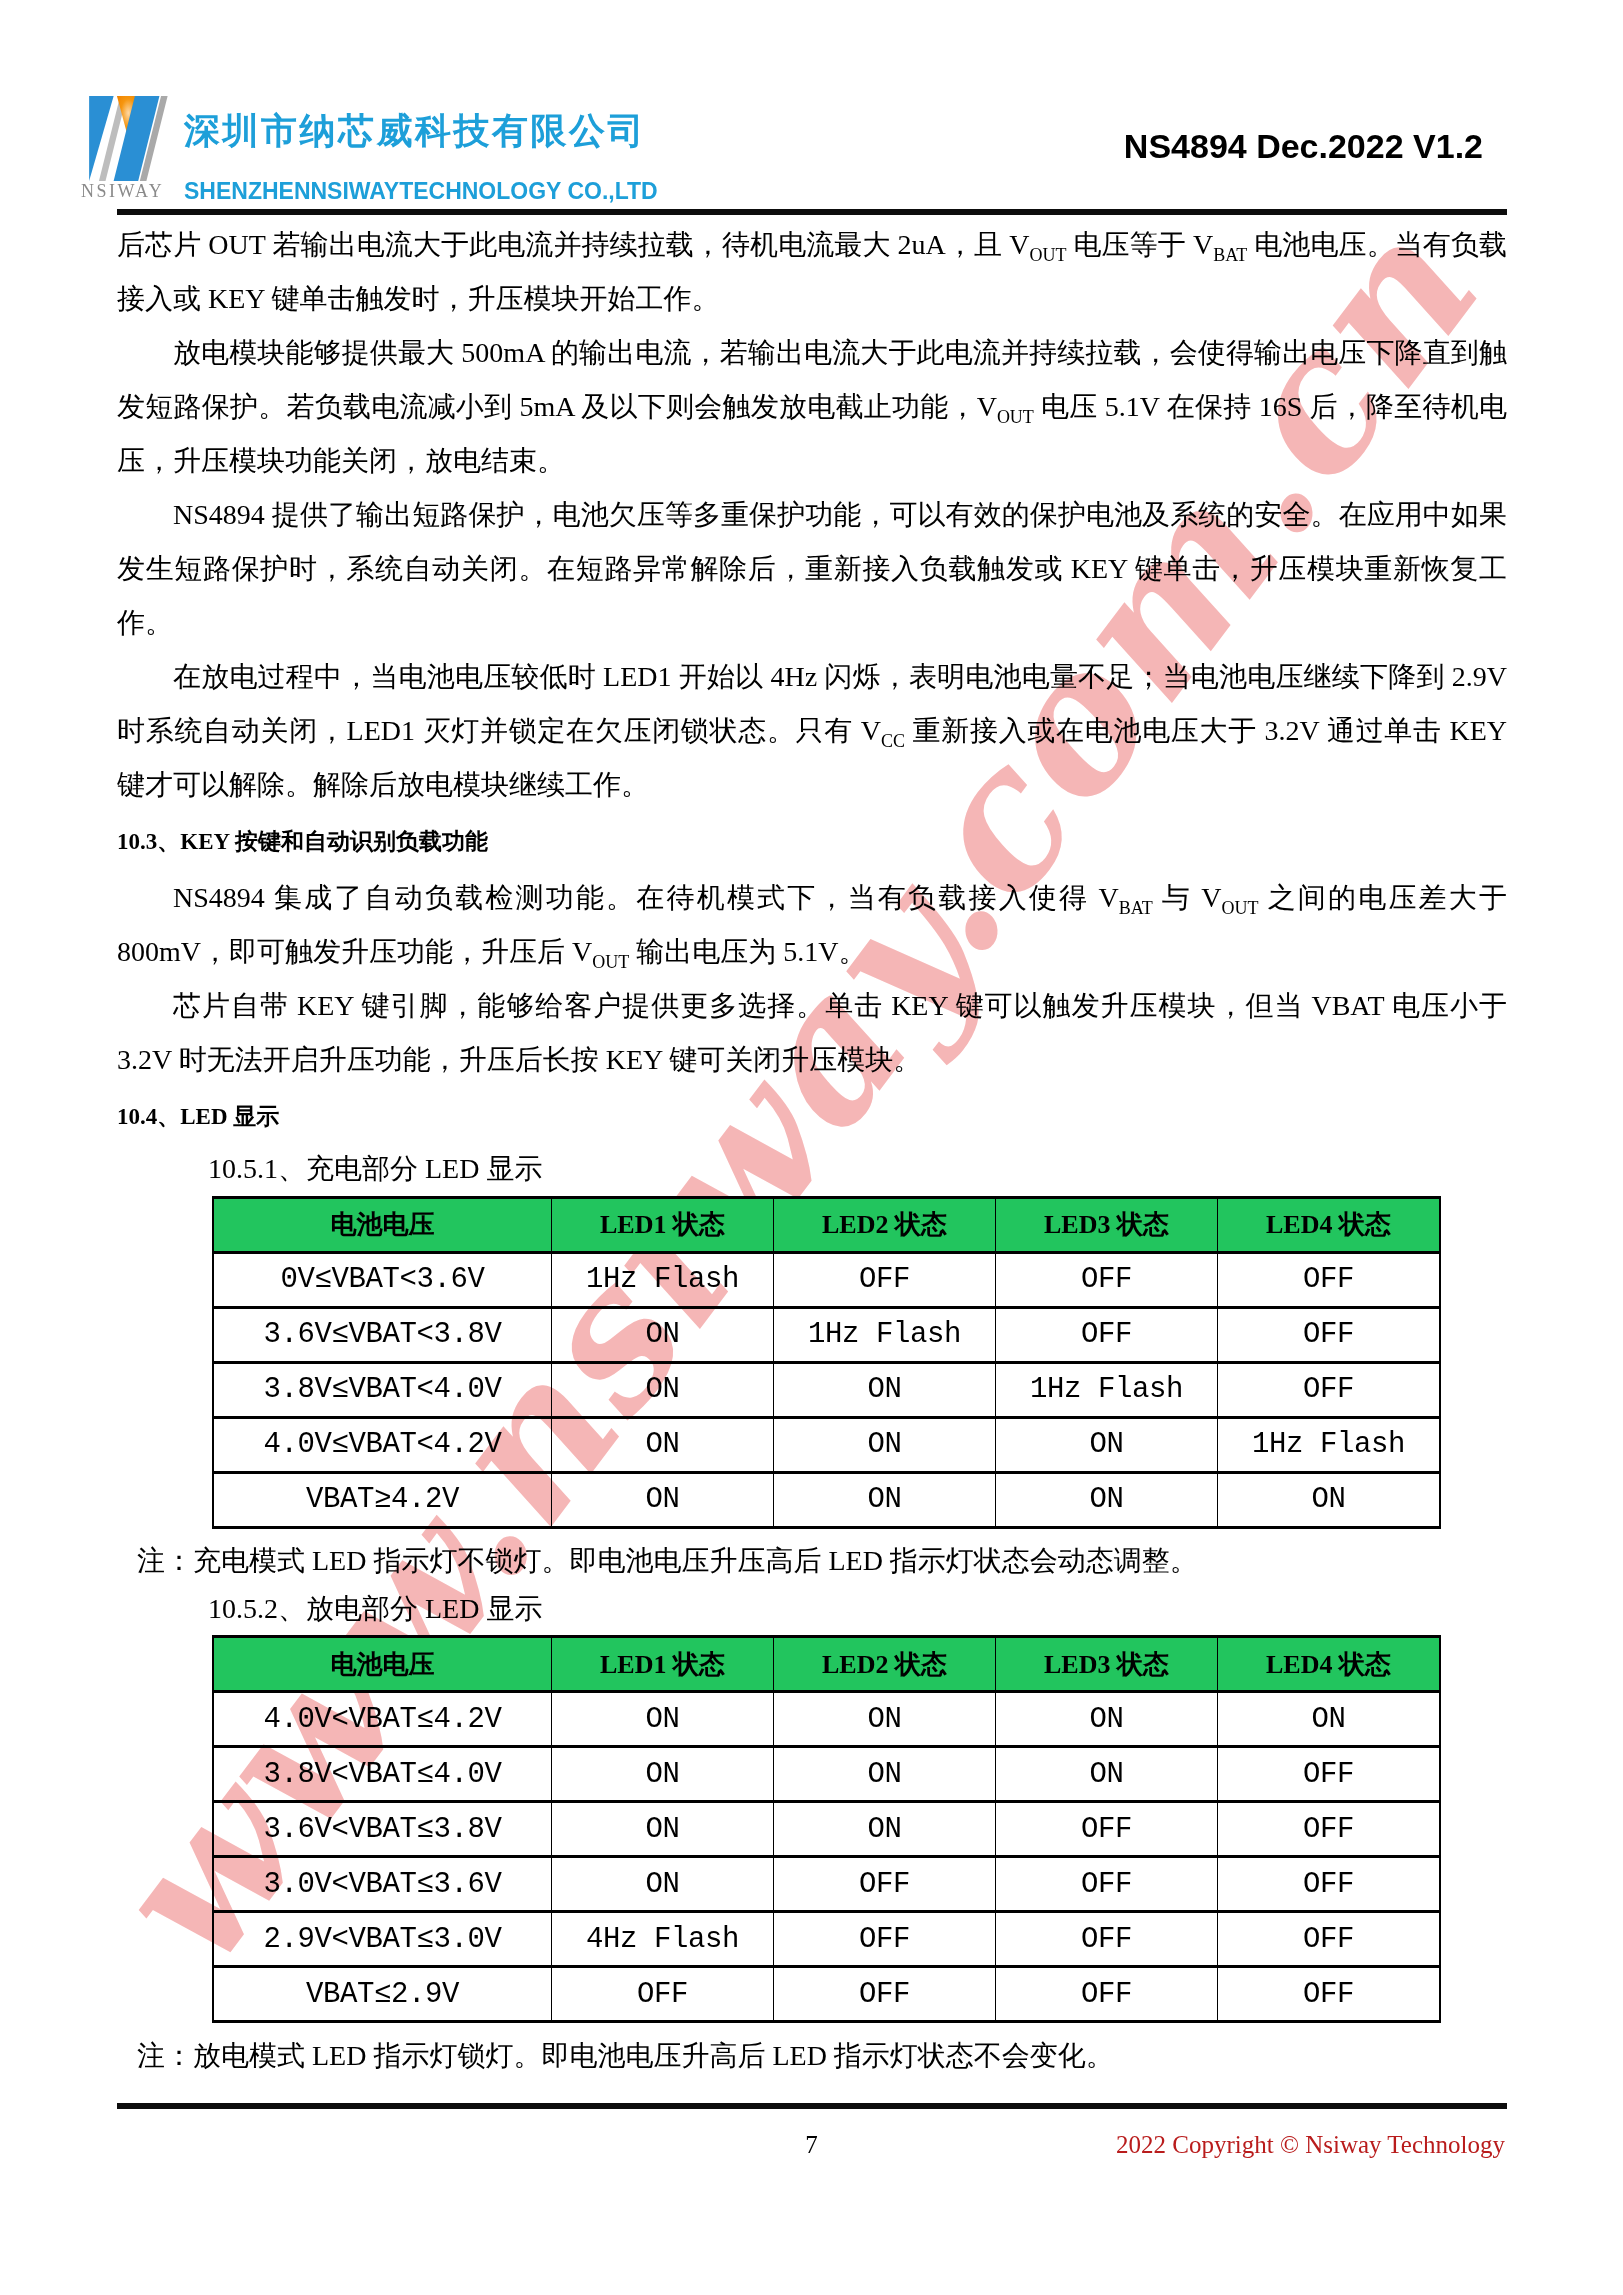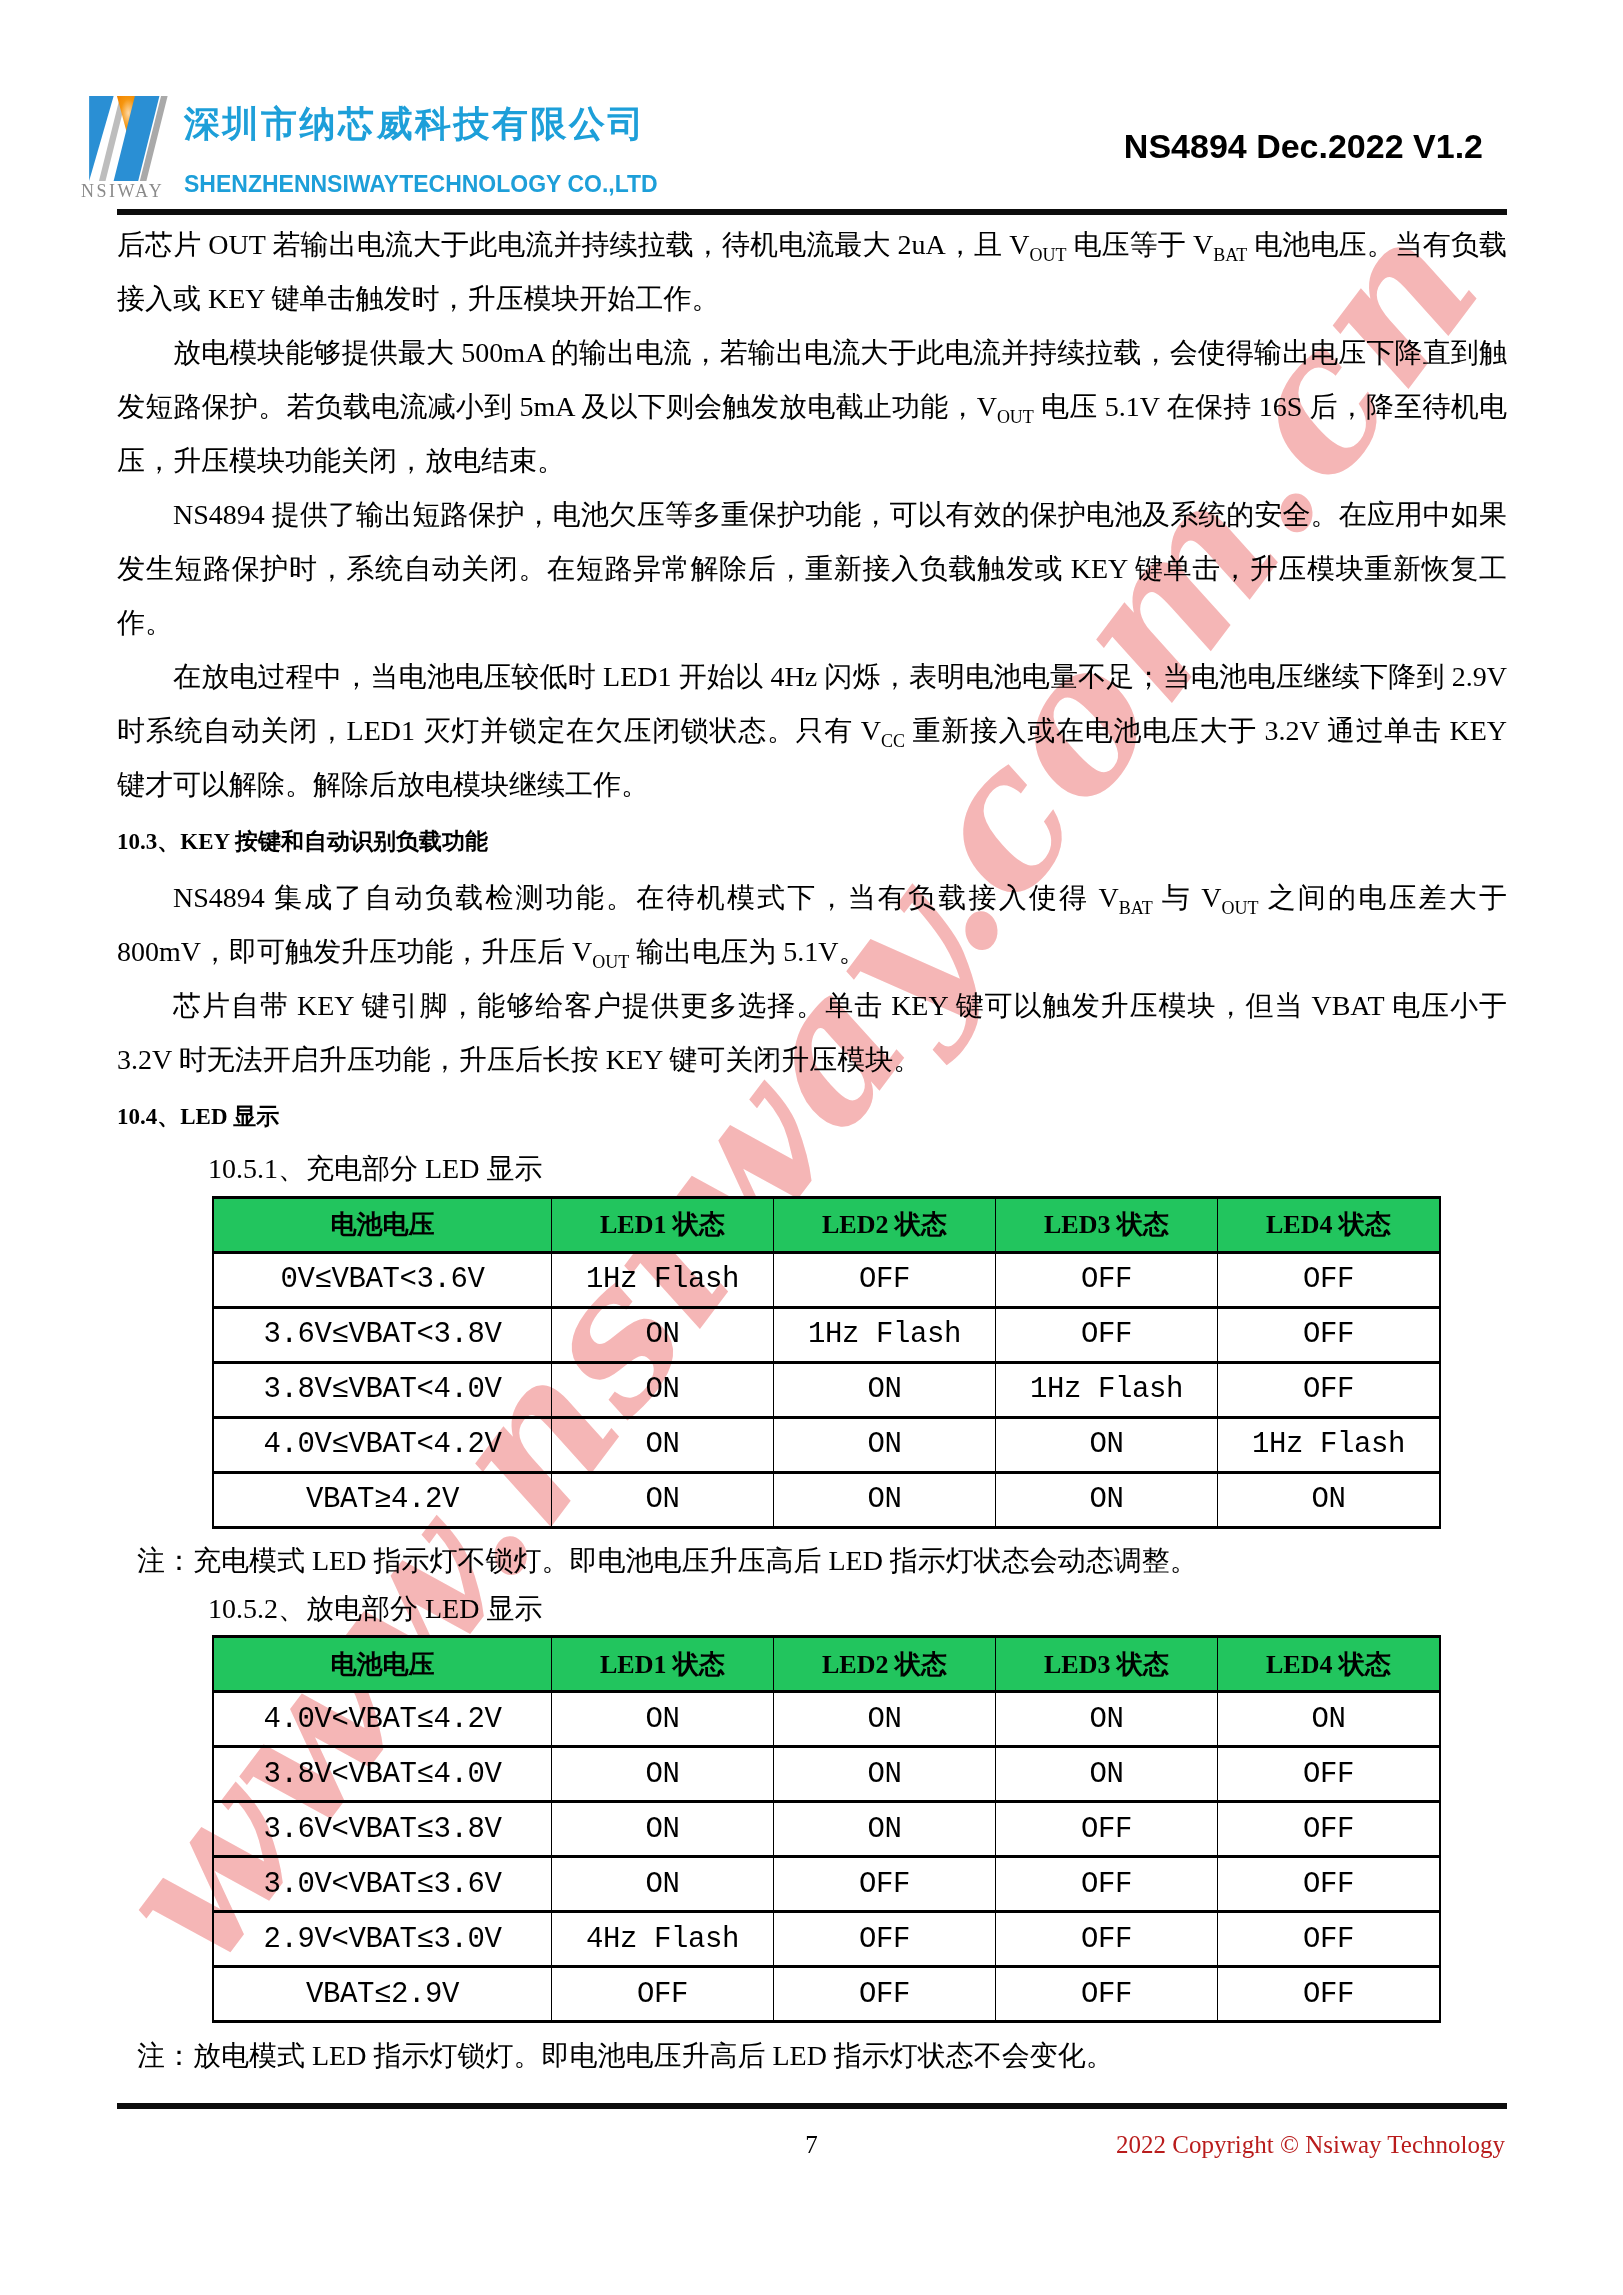--- a/index.html
+++ b/index.html
@@ -10,21 +10,21 @@
   .watermark{position:absolute;left:-194px;top:1108px;width:1776px;z-index:0;
              text-align:center;font-size:190px;line-height:237px;font-weight:bold;font-style:italic;
              font-family:"DejaVu Serif","Liberation Serif",serif;
              color:#f29a9a;opacity:.72;letter-spacing:3.4px;
              transform:rotate(-53deg);pointer-events:none;white-space:nowrap;}
 
   
   .logo-svg{position:absolute;left:85px;top:96px;z-index:1;}
   .logo-caption{position:absolute;left:81px;top:181px;width:98px;z-index:1;text-align:left;
                 font-size:18px;letter-spacing:2.5px;color:#8a8a8a;}
-  .company{position:absolute;left:184px;top:100px;z-index:1;}
+  .company{position:absolute;left:184px;top:107px;z-index:1;}
   .company-cn{font-size:36px;font-weight:bold;color:#1d9fd9;letter-spacing:2.5px;
               font-family:"Liberation Sans","DejaVu Sans",sans-serif;}
   .company-en{margin-top:22px;font-size:23px;font-weight:bold;color:#1d9fd9;
               font-family:"Liberation Sans","DejaVu Sans",sans-serif;}
   .doc-version{position:absolute;top:127px;right:140px;z-index:1;font-size:34px;font-weight:bold;
                font-family:"Liberation Sans","DejaVu Sans",sans-serif;}
   .header-rule{position:absolute;left:117px;top:209px;width:1390px;height:6px;background:#0d0d0d;z-index:1;}
 
   
   .content{position:absolute;left:117px;top:218px;width:1390px;z-index:1;}

